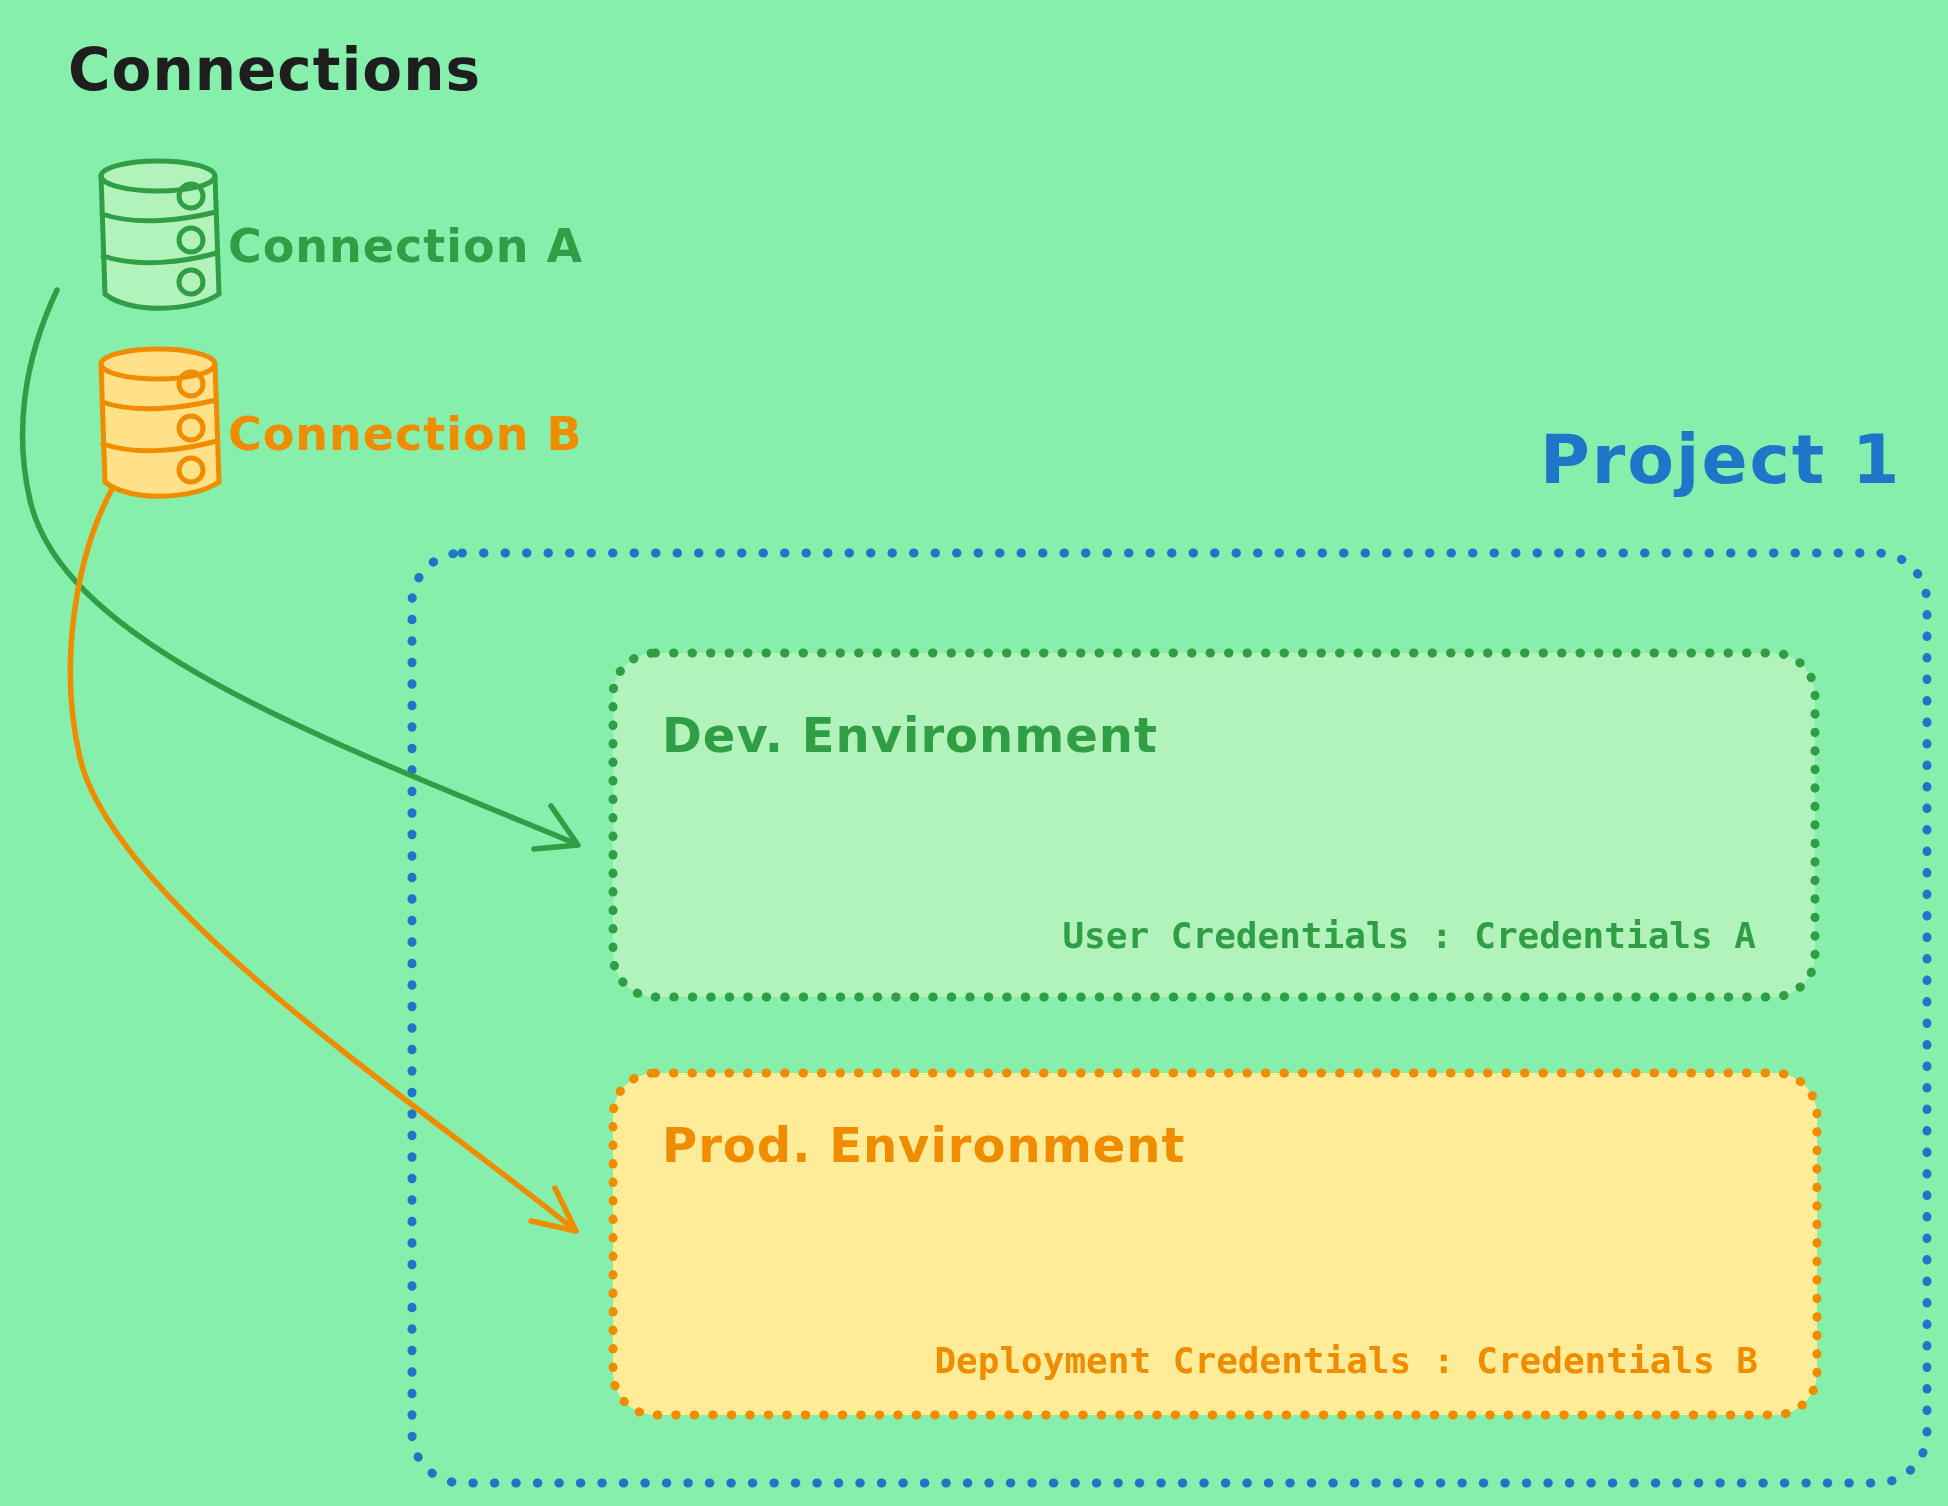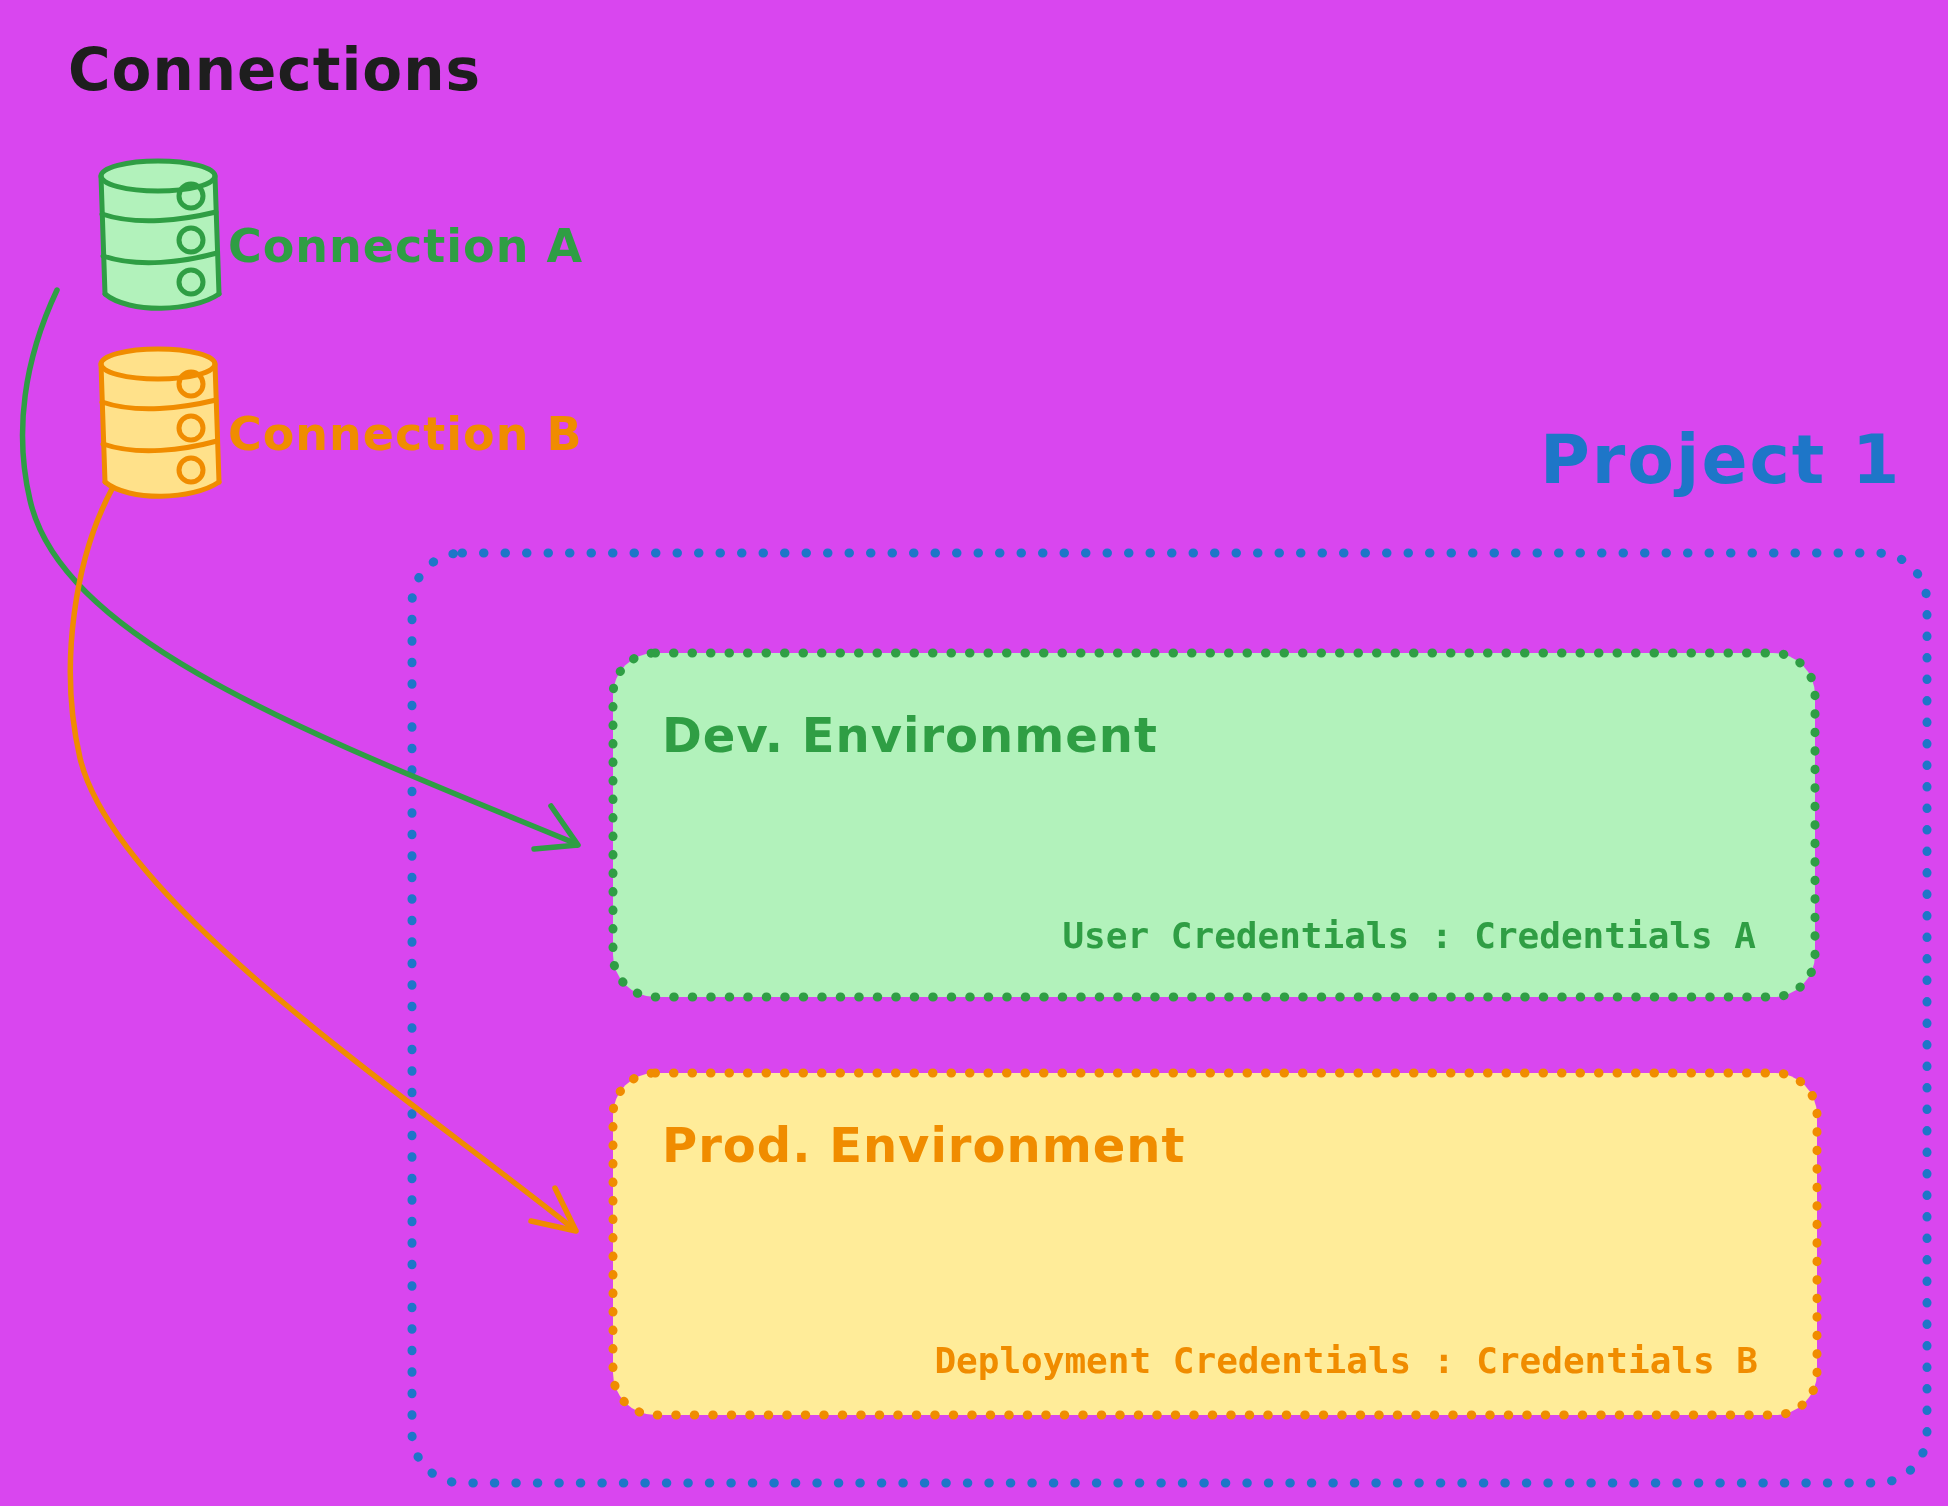--- a/index.html
+++ b/index.html
@@ -8,21 +8,21 @@
     background: #ffffff;
     width: 1948px;
     height: 1506px;
     overflow: hidden;
     font-family: "DejaVu Sans", sans-serif;
   }
   .stage {
     position: relative;
     width: 1948px;
     height: 1506px;
-    background: #d946ef;
+    background: #86efac;
   }
   svg { display: block; }
 
   
   .green-stroke   { stroke: #2f9e44; }
   .green-fill     { fill:   #b2f2bb; }
   .green-text     { fill:   #2f9e44; }
   .orange-stroke  { stroke: #f08c00; }
   .orange-fill    { fill:   #ffec99; }
   .orange-icon-fill { fill: #ffe18a; }

